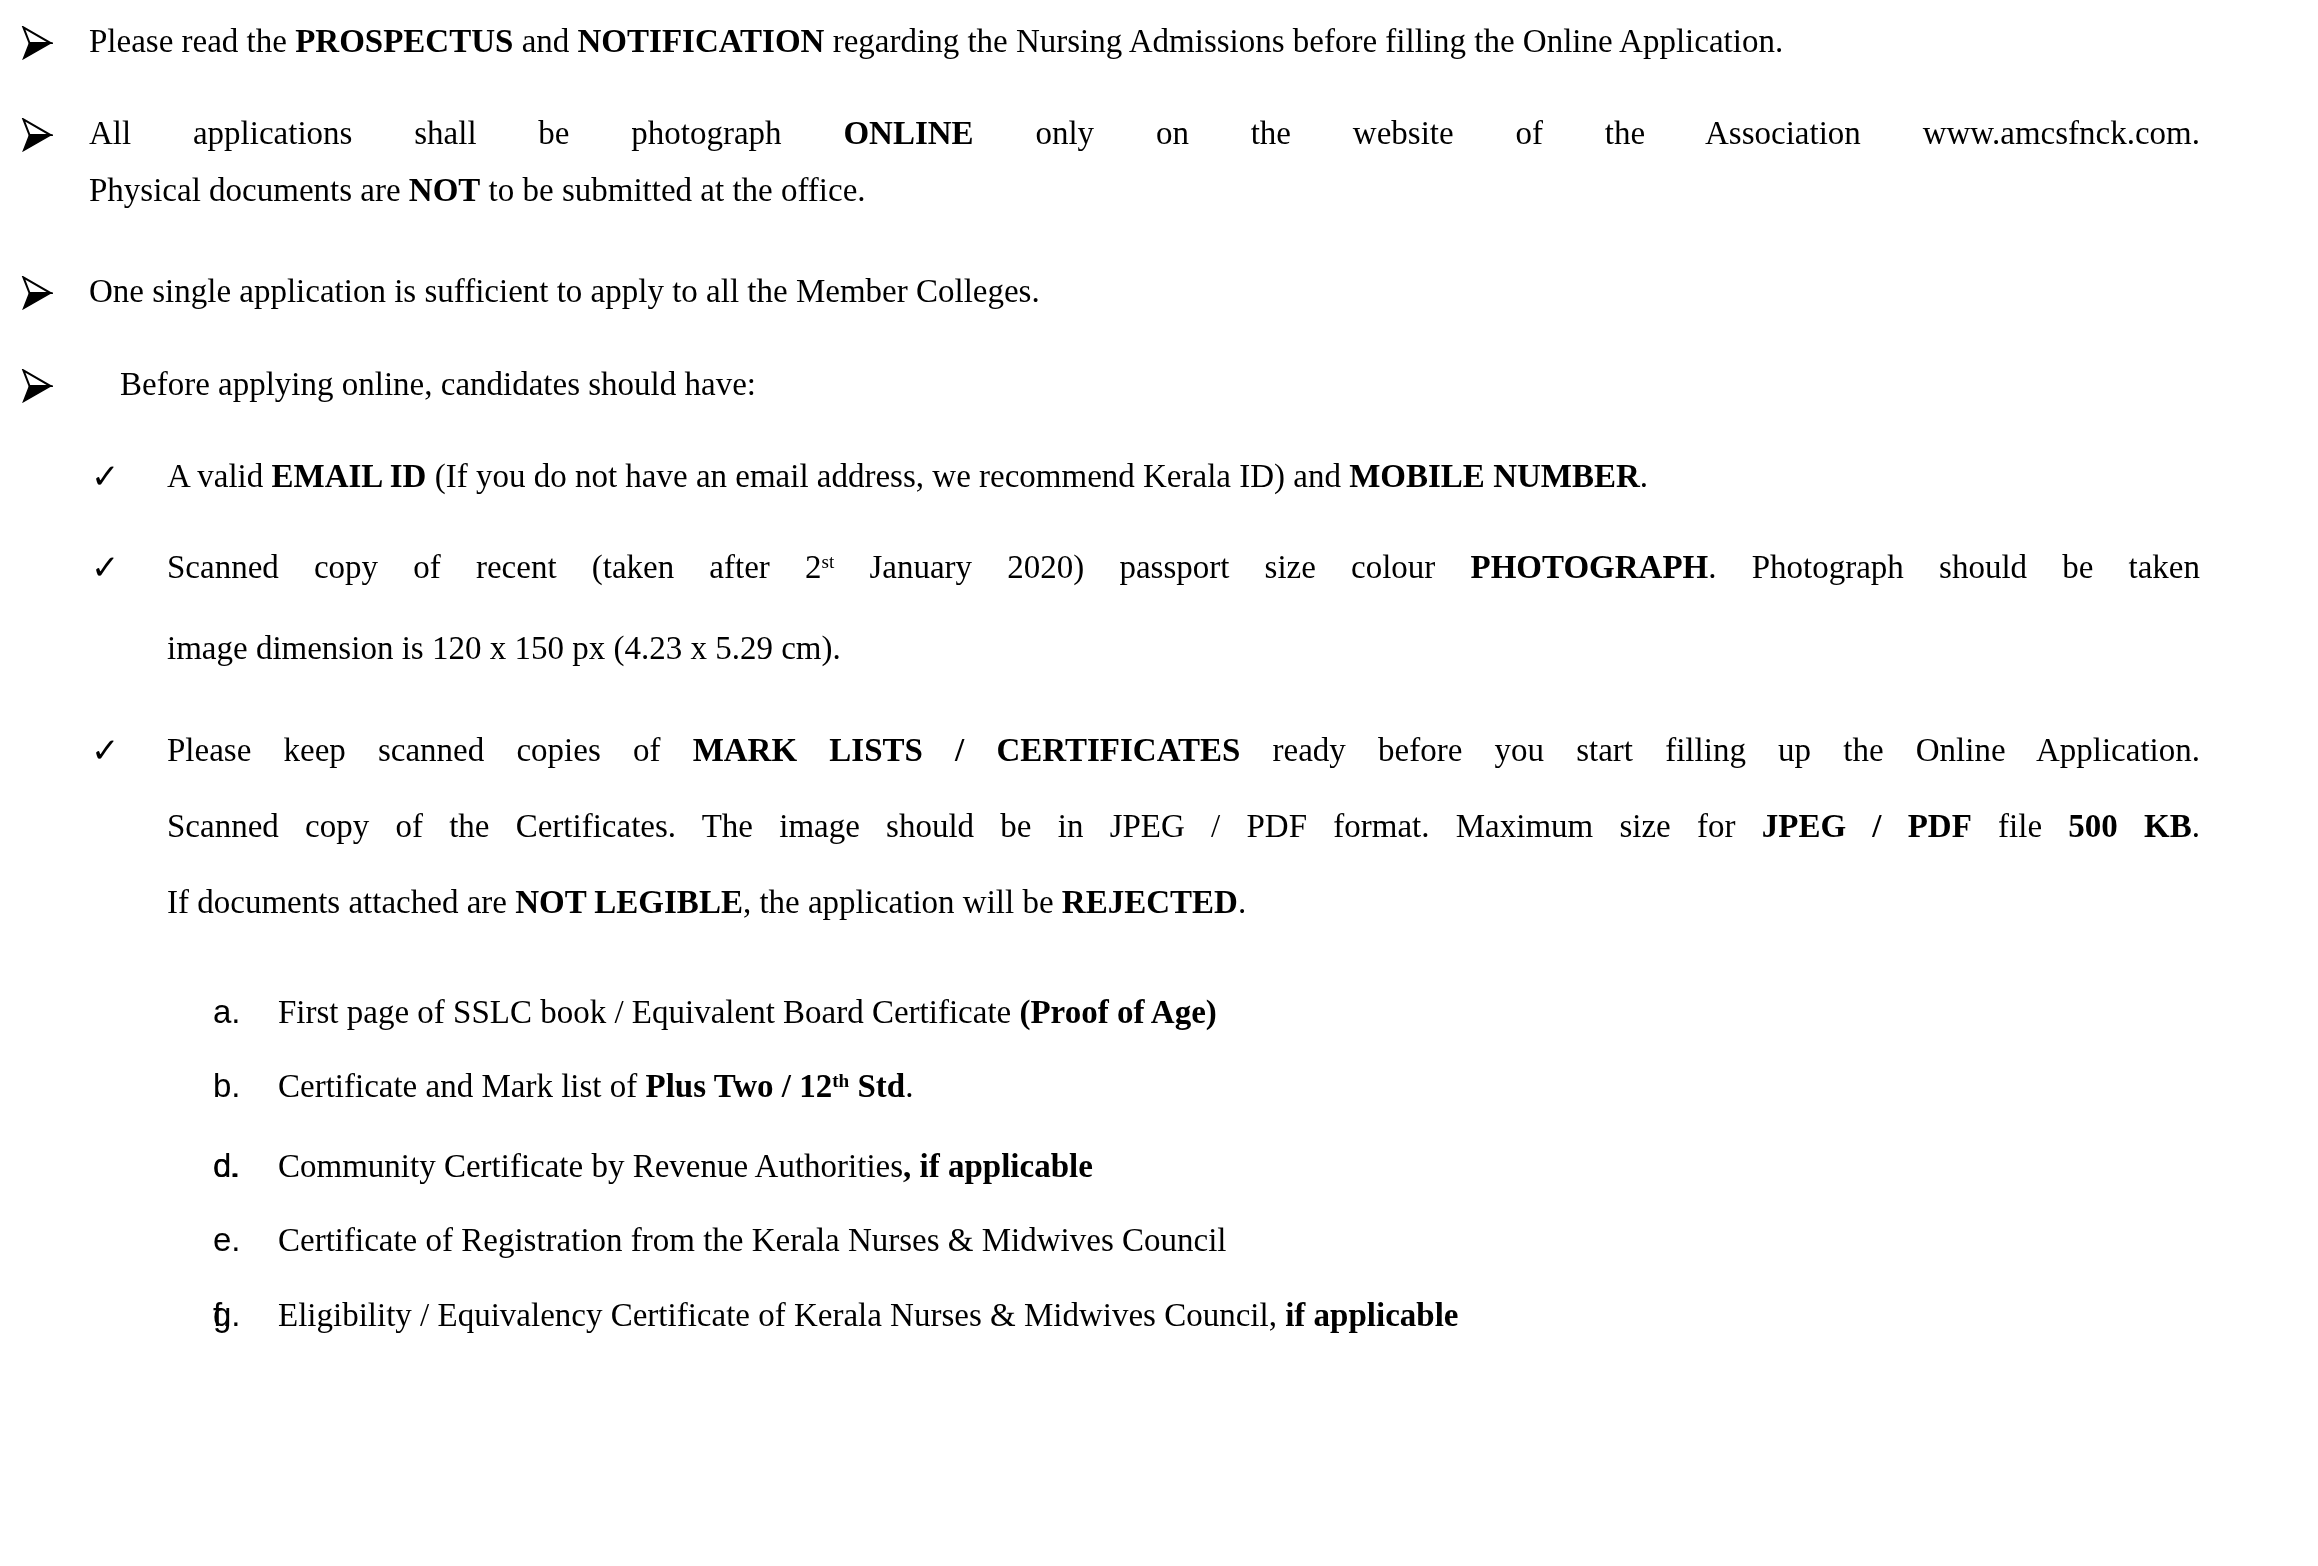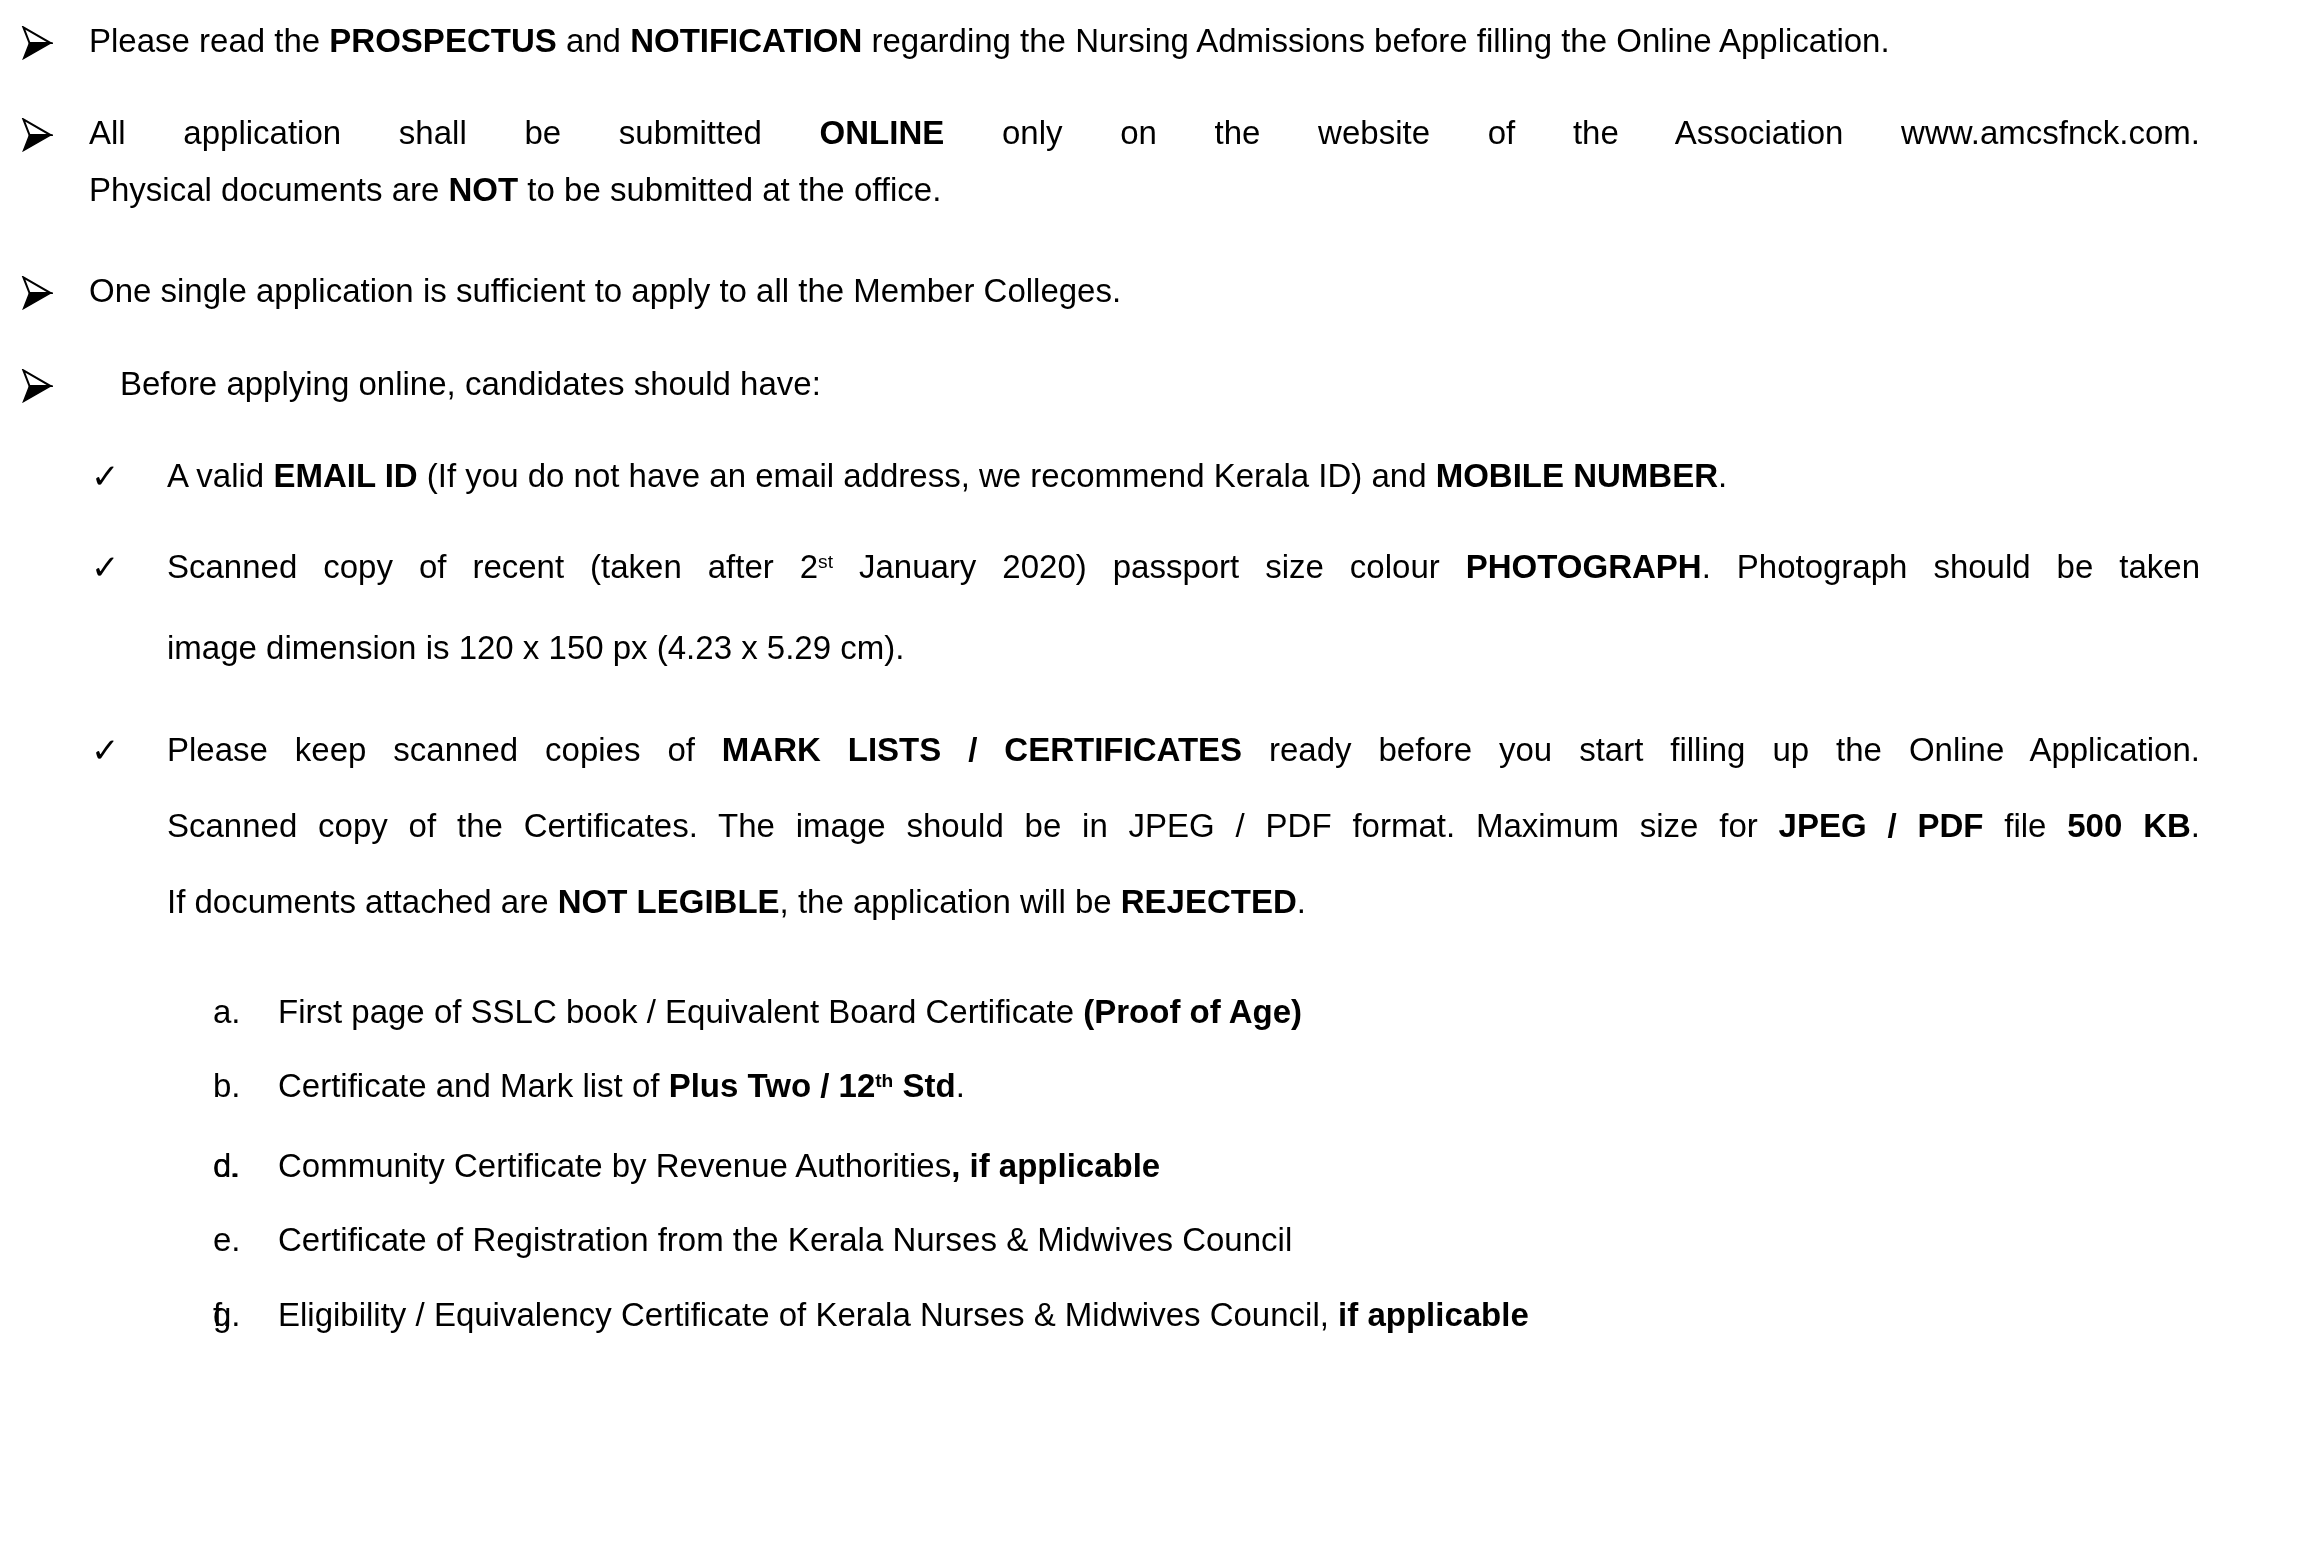--- a/index.html
+++ b/index.html
@@ -17,21 +17,21 @@
   .doc{position:relative;width:2200px;}
   .block{position:relative;width:2200px;}
   .block:nth-child(2){margin-top:16.5px;}
   .block:nth-child(3){margin-top:25px;}
   .block:nth-child(4){margin-top:17px;padding-left:31px;}
   .block:nth-child(5){margin-top:16px;}
   .block:nth-child(6){margin-top:15px;}
   .block:nth-child(7){margin-top:25.4px;}
   .block:nth-child(8){margin-top:34px;}
   .block:nth-child(n+9){margin-top:-1.4px;}
-  .line{line-height:76px;text-align:left;}
+  .line{line-height:76px;text-align:left;font-family:Liberation Serif, serif;}
   .line.j{text-align:justify;text-align-last:justify;}
   .line.tight{margin-top:-19px;}
   .lvl1 .line{margin-left:89px;}
   .lvl2 .line{margin-left:167px;}
   .lvl3 .line{margin-left:278px;}
   .marker{
     position:absolute;top:0;
     line-height:76px;
     font-family:"DejaVu Sans","Liberation Sans",sans-serif;
   }
@@ -56,21 +56,21 @@
         </span>
         <div class="line"><span>Please read the </span><span class="b">PROSPECTUS</span><span> and </span><span class="b">NOTIFICATION</span><span> regarding the Nursing Admissions before filling the Online Application.</span></div>
       </div>
       <div class="block lvl1">
         <span class="marker">
           <svg width="32" height="34" viewBox="0 0 46 50" xmlns="http://www.w3.org/2000/svg">
             <polygon points="3,2 43,25 12,25" fill="#ffffff" stroke="#000000" stroke-width="3" stroke-linejoin="miter"></polygon>
             <polygon points="12,25 43,25 3,48" fill="#000000" stroke="#000000" stroke-width="2" stroke-linejoin="miter"></polygon>
           </svg>
         </span>
-        <div class="line j"><span>All application shall be submitted </span><span class="b">ONLINE</span><span> only on the website of the Association www.amcsfnck.com.</span></div>
+        <div class="line j"><span>All applications shall be photograph </span><span class="b">ONLINE</span><span> only on the website of the Association www.amcsfnck.com.</span></div>
         <div class="line tight"><span>Physical documents are </span><span class="b">NOT</span><span> to be submitted at the office.</span></div>
       </div>
       <div class="block lvl1">
         <span class="marker">
           <svg width="32" height="34" viewBox="0 0 46 50" xmlns="http://www.w3.org/2000/svg">
             <polygon points="3,2 43,25 12,25" fill="#ffffff" stroke="#000000" stroke-width="3" stroke-linejoin="miter"></polygon>
             <polygon points="12,25 43,25 3,48" fill="#000000" stroke="#000000" stroke-width="2" stroke-linejoin="miter"></polygon>
           </svg>
         </span>
         <div class="line"><span>One single application is sufficient to apply to all the Member Colleges.</span></div>

